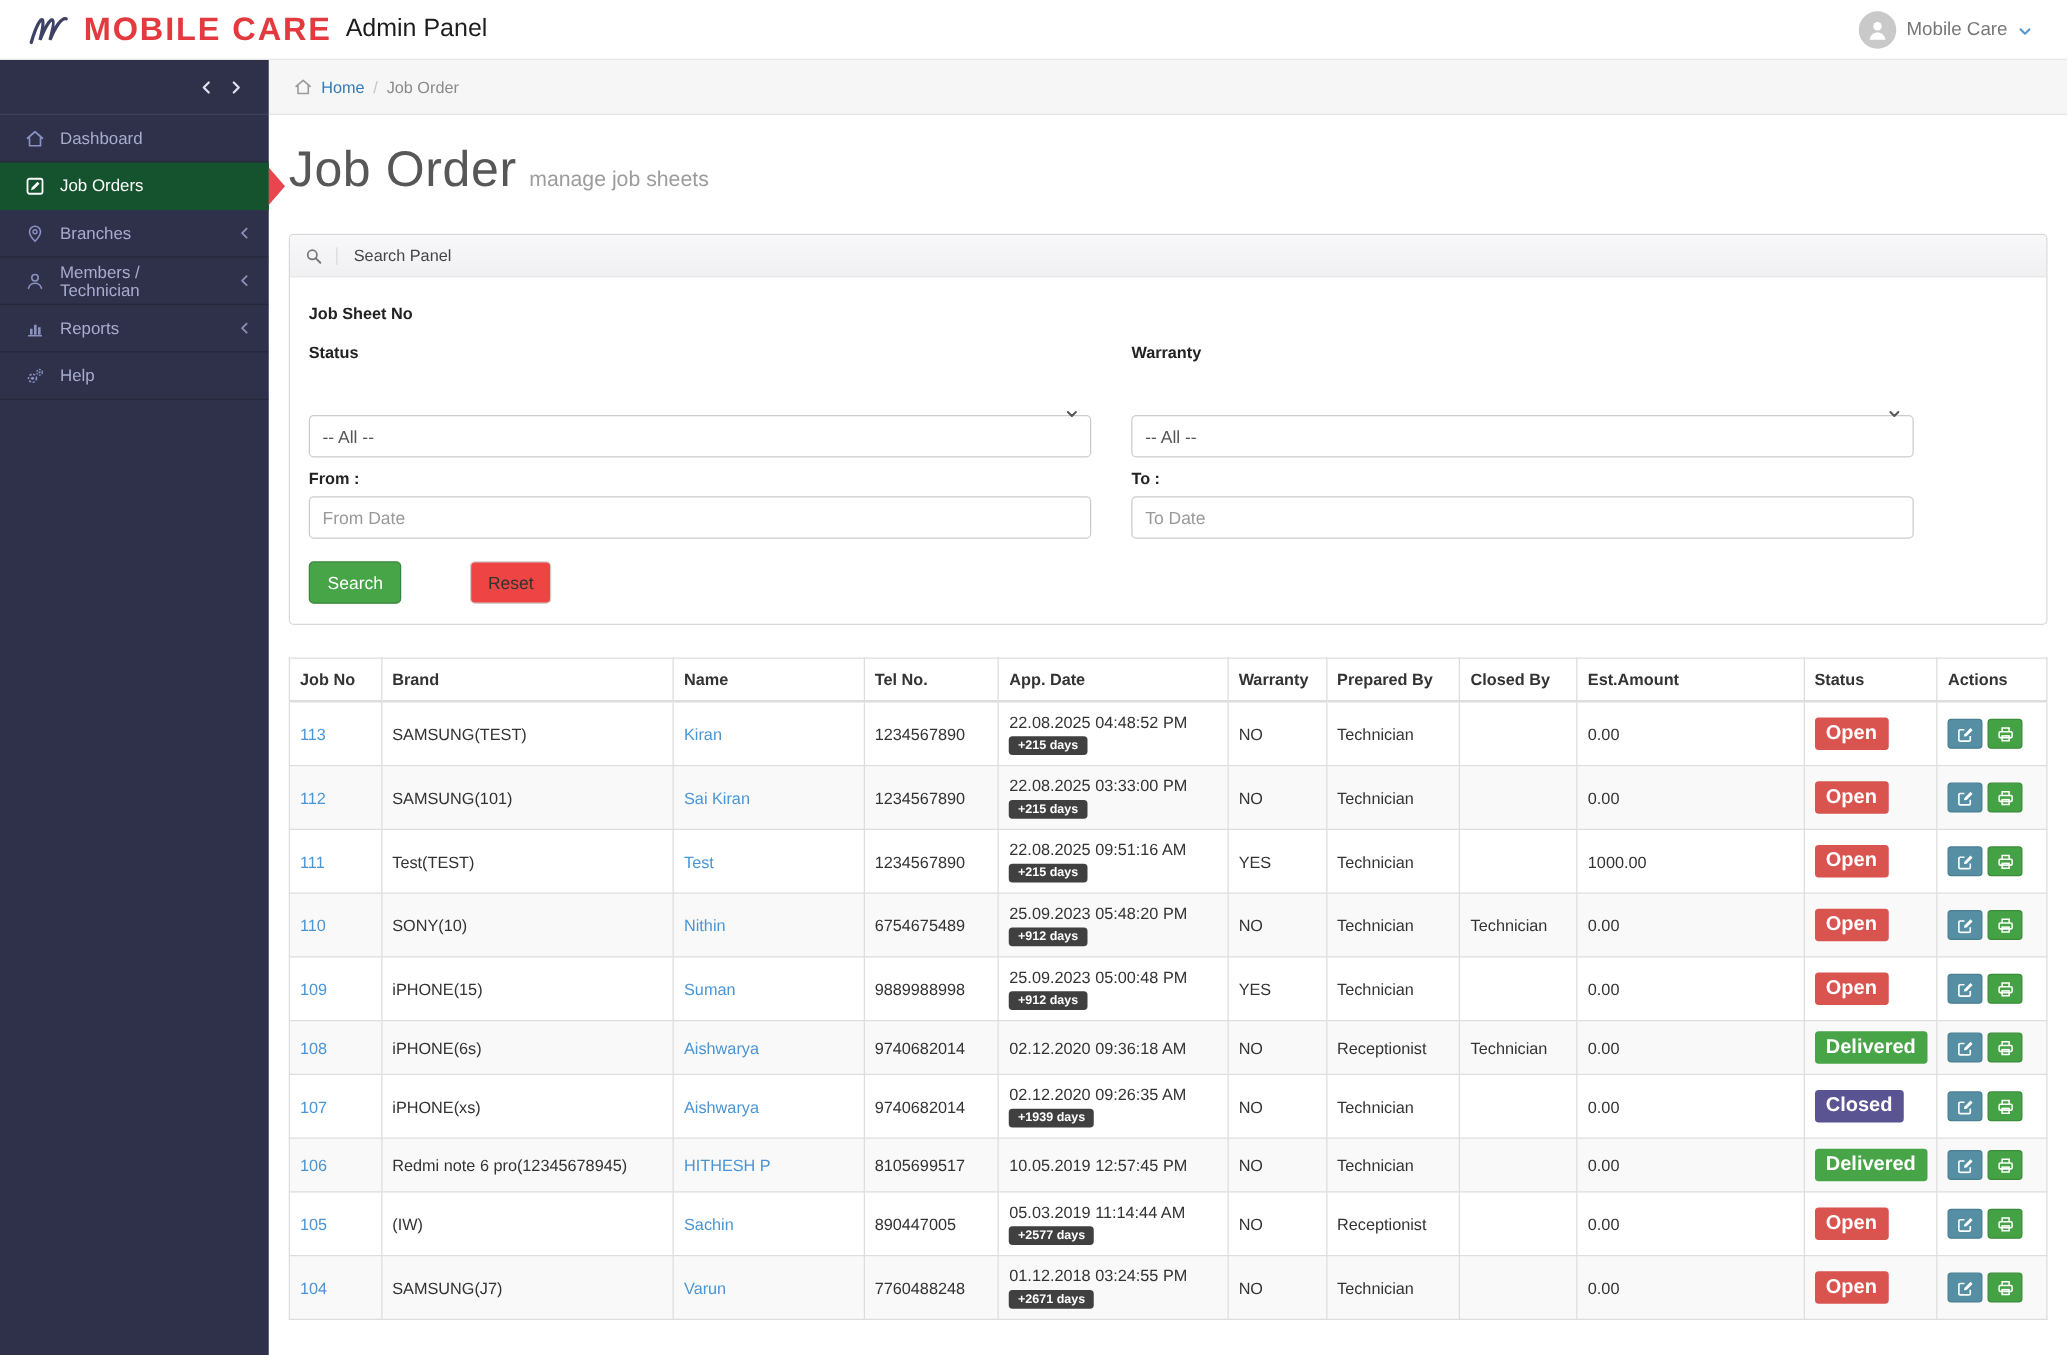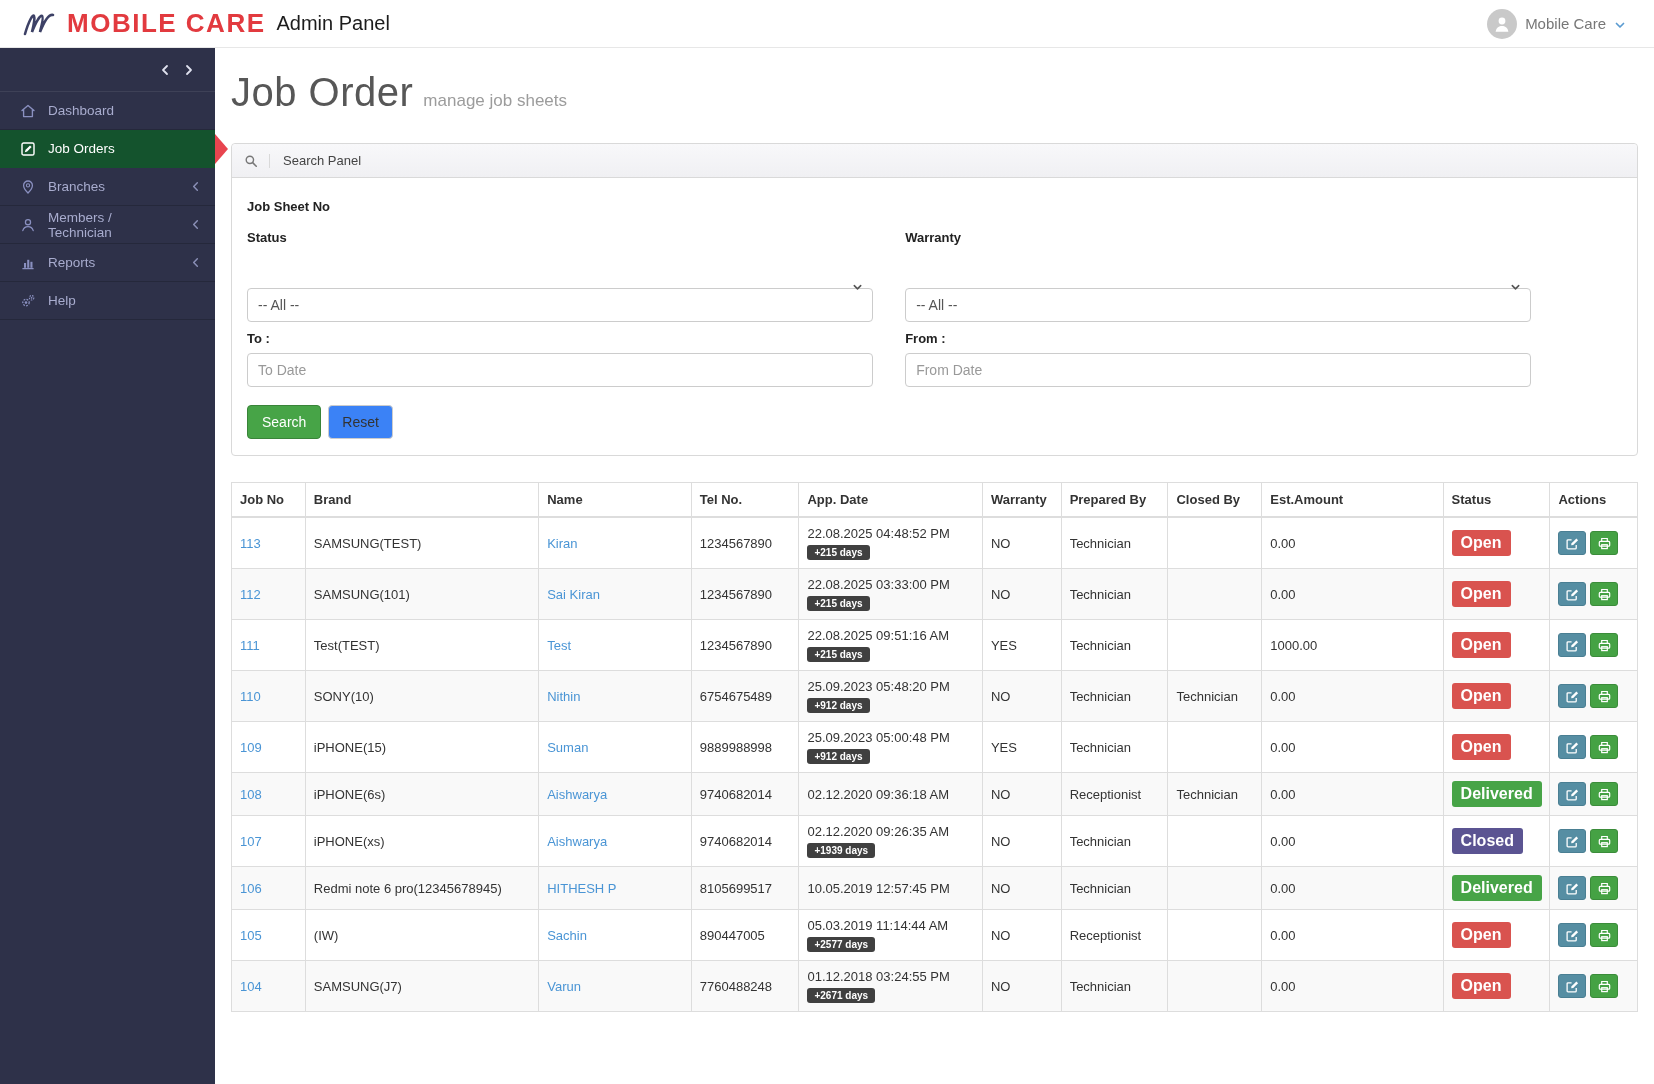--- a/index.html
+++ b/index.html
@@ -65,22 +65,22 @@
     padding:0 10px; font-size:14px; color:#555; background:#fff; font-family:inherit;
     outline:none;}
   .txt::placeholder{color:#999;}
   .sel{position:relative;}
   .sel-el{appearance:none; -webkit-appearance:none; padding-right:40px;margin-top:36px;}
   .sel-chev{position:absolute; right:10px; top:50%; transform:translateY(-50%);
     color:#555; pointer-events:none; display:flex;}
   .btn-row{margin-top:18px; display:flex; gap:7px;}
   .btn-search{background:#47a447; border:1px solid #398439; color:#fff; font-size:14px;
     padding:8px 14px; border-radius:4px; cursor:pointer; font-family:inherit;}
-  .btn-reset{background:#3b82f6; border:1px solid #ccc; color:#333; font-size:14px;
-    padding:8px 13px; border-radius:4px; cursor:pointer; font-family:inherit;}
+  .btn-reset{background:#ef4444; border:1px solid #ccc; color:#333; font-size:14px;
+    padding:8px 13px; border-radius:4px; cursor:pointer; font-family:inherit;margin-left:48px;}
   
   .tbl-wrap{margin:26px 16px 0;}
   table{width:100%; border-collapse:collapse; table-layout:fixed; font-size:13px; color:#333;}
   th{font-weight:bold; text-align:left; padding:9px 8px; border:1px solid #ddd;
     border-bottom-width:2px; background:#fff; font-size:13px;}
   td{padding:8px; border:1px solid #ddd; vertical-align:middle; background:transparent;}
   tbody tr:nth-child(even) td{background:#f9f9f9;}
   a.lnk{color:#4a95d5; text-decoration:none; cursor:pointer;}
   .date-line{white-space:nowrap;}
   .days-badge{display:inline-block; margin-top:4px; background:#404040; color:#fff;
@@ -207,20 +207,30 @@
               <circle cx="14.5" cy="6" r="2.8" fill="none" stroke="currentColor" stroke-width="1.4" stroke-dasharray="1.8 1.3"></circle>
               <circle cx="14.5" cy="6" r="1.1" fill="currentColor"></circle>
             </svg>
           </span>
           <span class="s-label">Help</span>
         </div>
       </div>
   </nav>
 
   <main class="main">
+    <div class="breadcrumb">
+      <span class="bc-home-icon">
+        <svg viewBox="0 0 20 20" width="15" height="15">
+            <path d="M2.5 9.5 L10 3 L17.5 9.5 M4.5 8 V17 H15.5 V8" fill="none" stroke="currentColor" stroke-width="1.7" stroke-linejoin="round" stroke-linecap="round"></path>
+          </svg>
+      </span>
+      <a class="bc-link">Home</a>
+      <span class="bc-sep">/</span>
+      <span class="bc-current">Job Order</span>
+    </div>
 
     <div class="page-head">
       <span class="page-title">Job Order</span><span class="page-subtitle">manage job sheets</span>
     </div>
 
     <section class="panel">
       <div class="panel-head">
         <span class="ph-icon">
           <svg viewBox="0 0 16 16" width="14" height="14">
               <circle cx="6.7" cy="6.7" r="4.2" fill="none" stroke="currentColor" stroke-width="1.6"></circle>
@@ -254,26 +264,26 @@
                 <option>-- All --</option>
               </select>
               <span class="sel-chev">
                 <svg viewBox="0 0 12 12" width="11" height="11">
                     <path d="M2.5 4.5 L6 8 L9.5 4.5" fill="none" stroke="currentColor" stroke-width="1.7" stroke-linecap="round" stroke-linejoin="round"></path>
                   </svg>
               </span>
             </div>
           </div>
           <div class="fgroup">
+            <label class="flabel">From :</label>
+            <input class="txt" type="text" placeholder="From Date" style="">
+          </div>
+          <div class="fgroup">
             <label class="flabel">To :</label>
             <input class="txt" type="text" placeholder="To Date" style="">
-          </div>
-          <div class="fgroup">
-            <label class="flabel">From :</label>
-            <input class="txt" type="text" placeholder="From Date" style="">
           </div>
         </div>
         <div class="btn-row">
           <button class="btn-search">Search</button>
           <button class="btn-reset">Reset</button>
         </div>
       </div>
     </section>
 
     <div class="tbl-wrap">

